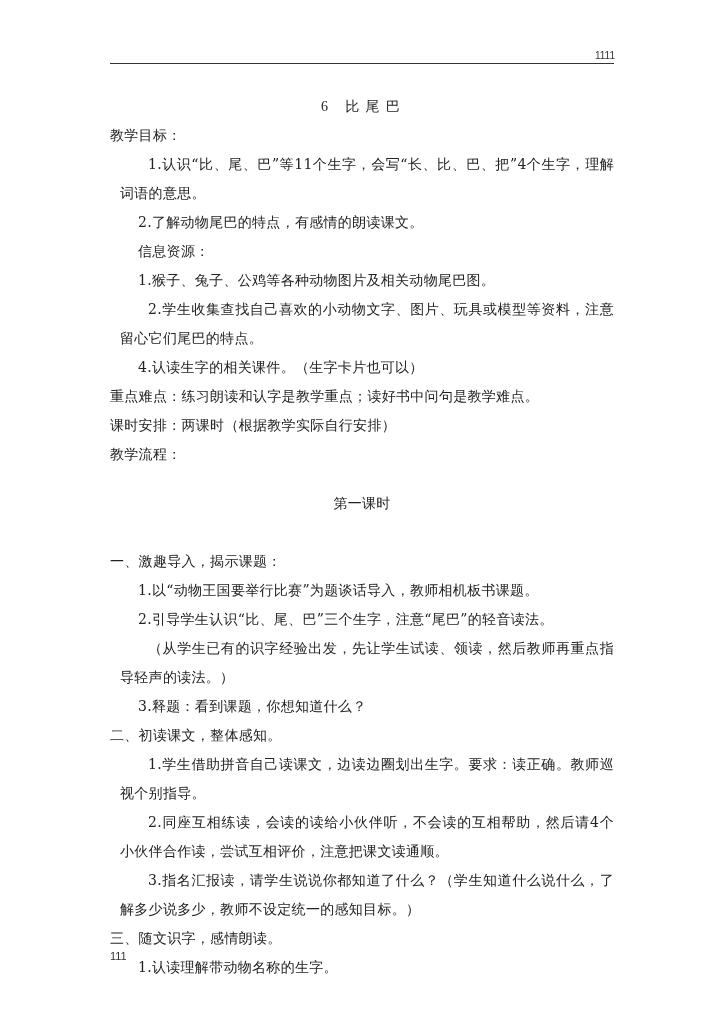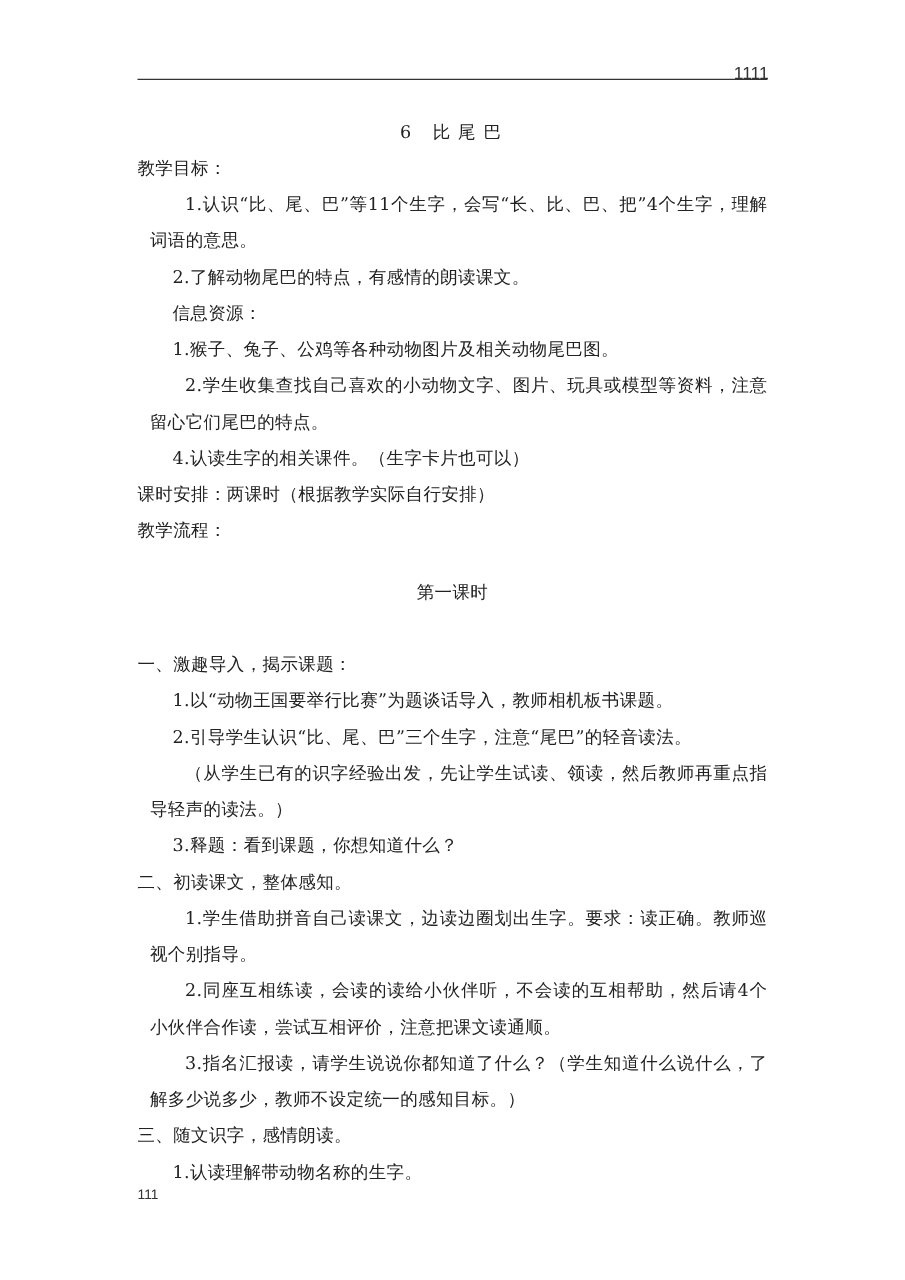--- a/index.html
+++ b/index.html
@@ -4,37 +4,37 @@
   <style>
     html, body { margin: 0; padding: 0; background: #ffffff; }
     body {
       width: 724px; height: 1024px; position: relative; overflow: hidden;
       font-family: "DejaVu Serif", "Liberation Serif", serif;
       color: #222222;
     }
     .header-num {
       position: absolute; right: 109px; top: 50px;
       font-family: "Liberation Sans", "DejaVu Sans", sans-serif;
-      font-size: 14px; color: #333; text-align: right;
+      font-size: 10px; color: #333; text-align: right;
     }
     .header-rule {
       position: absolute; left: 110px; top: 63px; width: 504px; height: 0;
       border-top: 1px solid #333;
     }
     .footer-num {
       position: absolute; left: 110px; top: 950px;
       font-family: "Liberation Sans", "DejaVu Sans", sans-serif;
       font-size: 11px; color: #333;
     }
     .content {
       position: absolute; left: 110px; top: 92px; width: 504px;
       font-size: 14px; line-height: 29px; letter-spacing: 0.3px;
     }
     .line { white-space: nowrap; height: 29px; }
-    .center { text-align: center; }
+    .center { text-align: center; font-family: Liberation Serif, serif; }
     .indent { padding-left: 28px; }
     .wrap { white-space: normal; height: auto; text-align: justify; }
     .wrap.indent { padding-left: 0; text-indent: 28px; margin-left: 10px; }
     .gap { height: 20px; }
     .gap-lg { height: 29px; }
     .title .num { margin-right: 14px; }
     .title .ch { margin: 0 3px; }
   </style>
 </head>
 <body>
@@ -49,20 +49,21 @@
 
   <div class="line">教学目标：</div>
   <div class="line wrap indent">1.认识“比、尾、巴”等11个生字，会写“长、比、巴、把”4个生字，理解词语的意思。</div>
   <div class="line indent">2.了解动物尾巴的特点，有感情的朗读课文。</div>
 
   <div class="line indent">信息资源：</div>
   <div class="line indent">1.猴子、兔子、公鸡等各种动物图片及相关动物尾巴图。</div>
   <div class="line wrap indent">2.学生收集查找自己喜欢的小动物文字、图片、玩具或模型等资料，注意留心它们尾巴的特点。</div>
   <div class="line indent">4.认读生字的相关课件。（生字卡片也可以）</div>
 
+  <div class="line">重点难点：练习朗读和认字是教学重点；读好书中问句是教学难点。</div>
   <div class="line">课时安排：两课时（根据教学实际自行安排）</div>
   <div class="line">教学流程：</div>
 
   <div class="gap"></div>
   <div class="line center">第一课时</div>
   <div class="gap-lg"></div>
 
   <div class="line">一、激趣导入，揭示课题：</div>
   <div class="line indent">1.以“动物王国要举行比赛”为题谈话导入，教师相机板书课题。</div>
   <div class="line indent">2.引导学生认识“比、尾、巴”三个生字，注意“尾巴”的轻音读法。</div>

